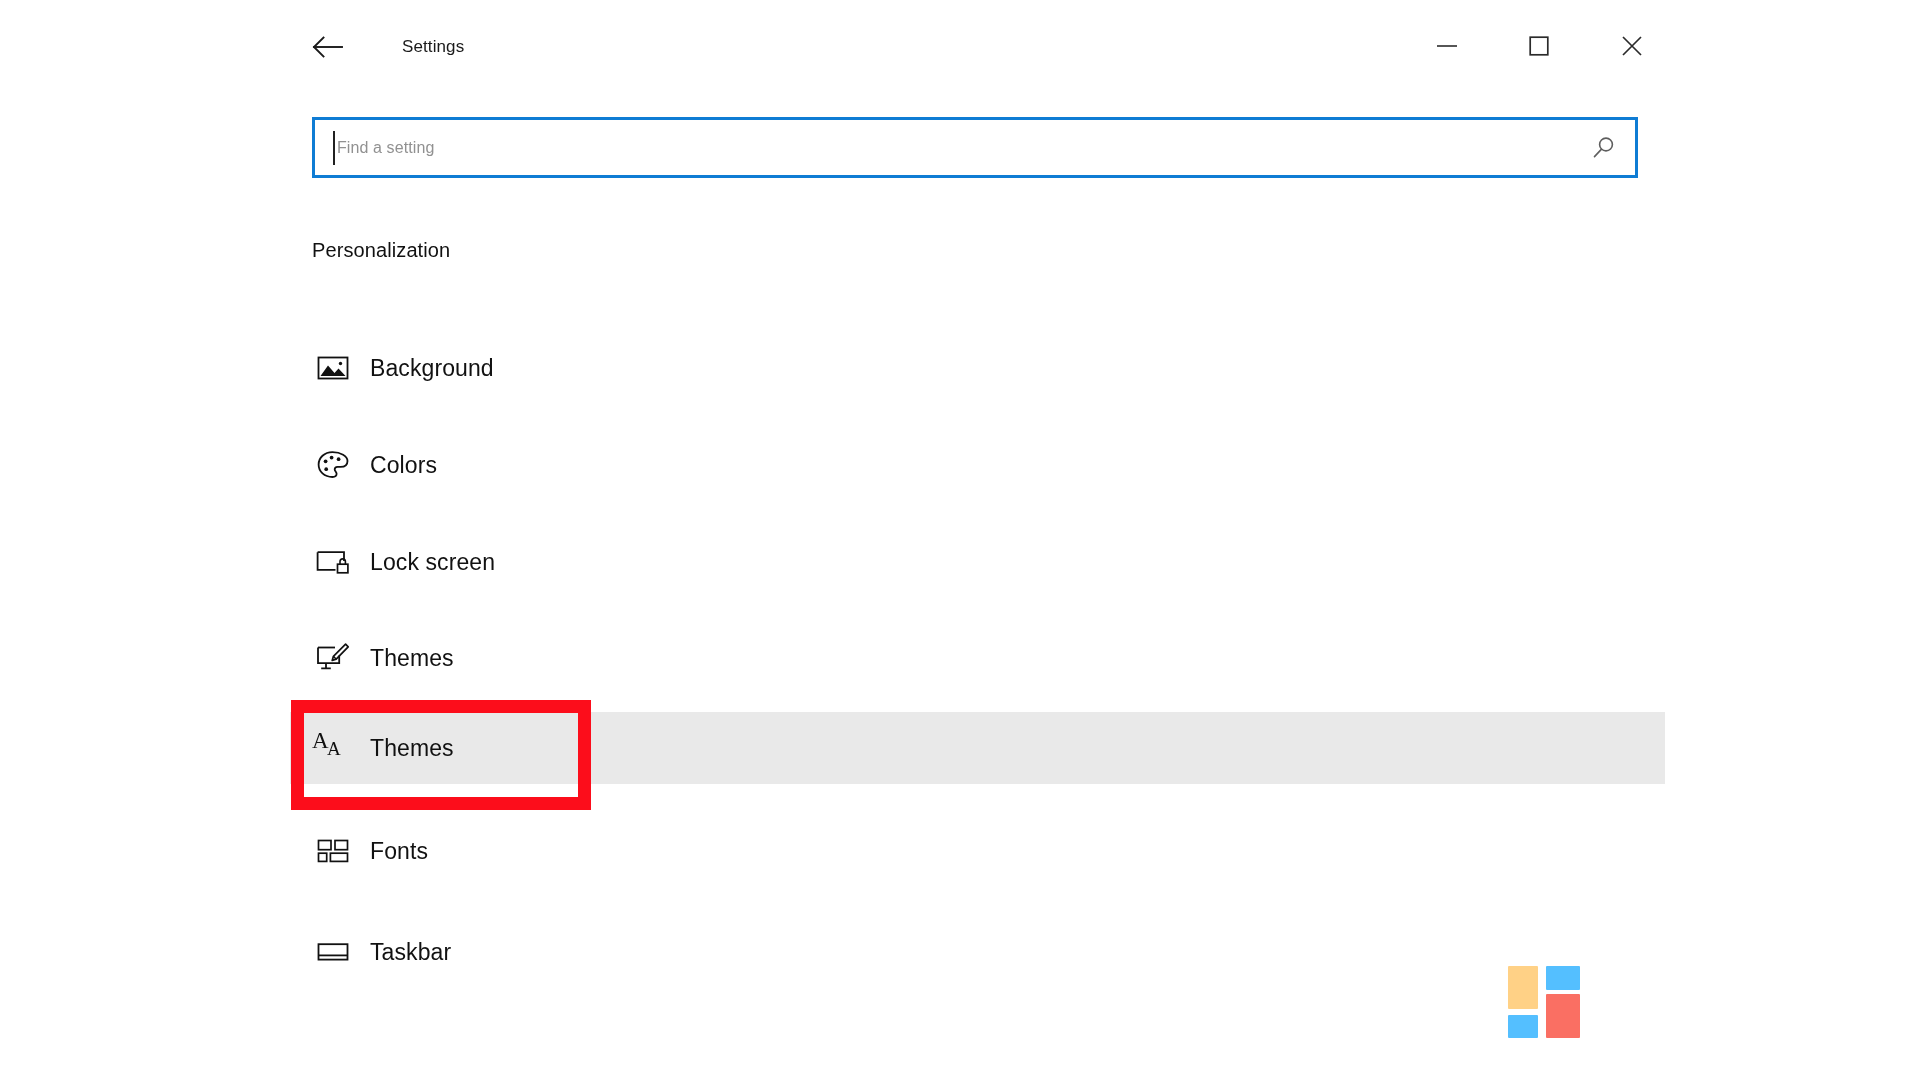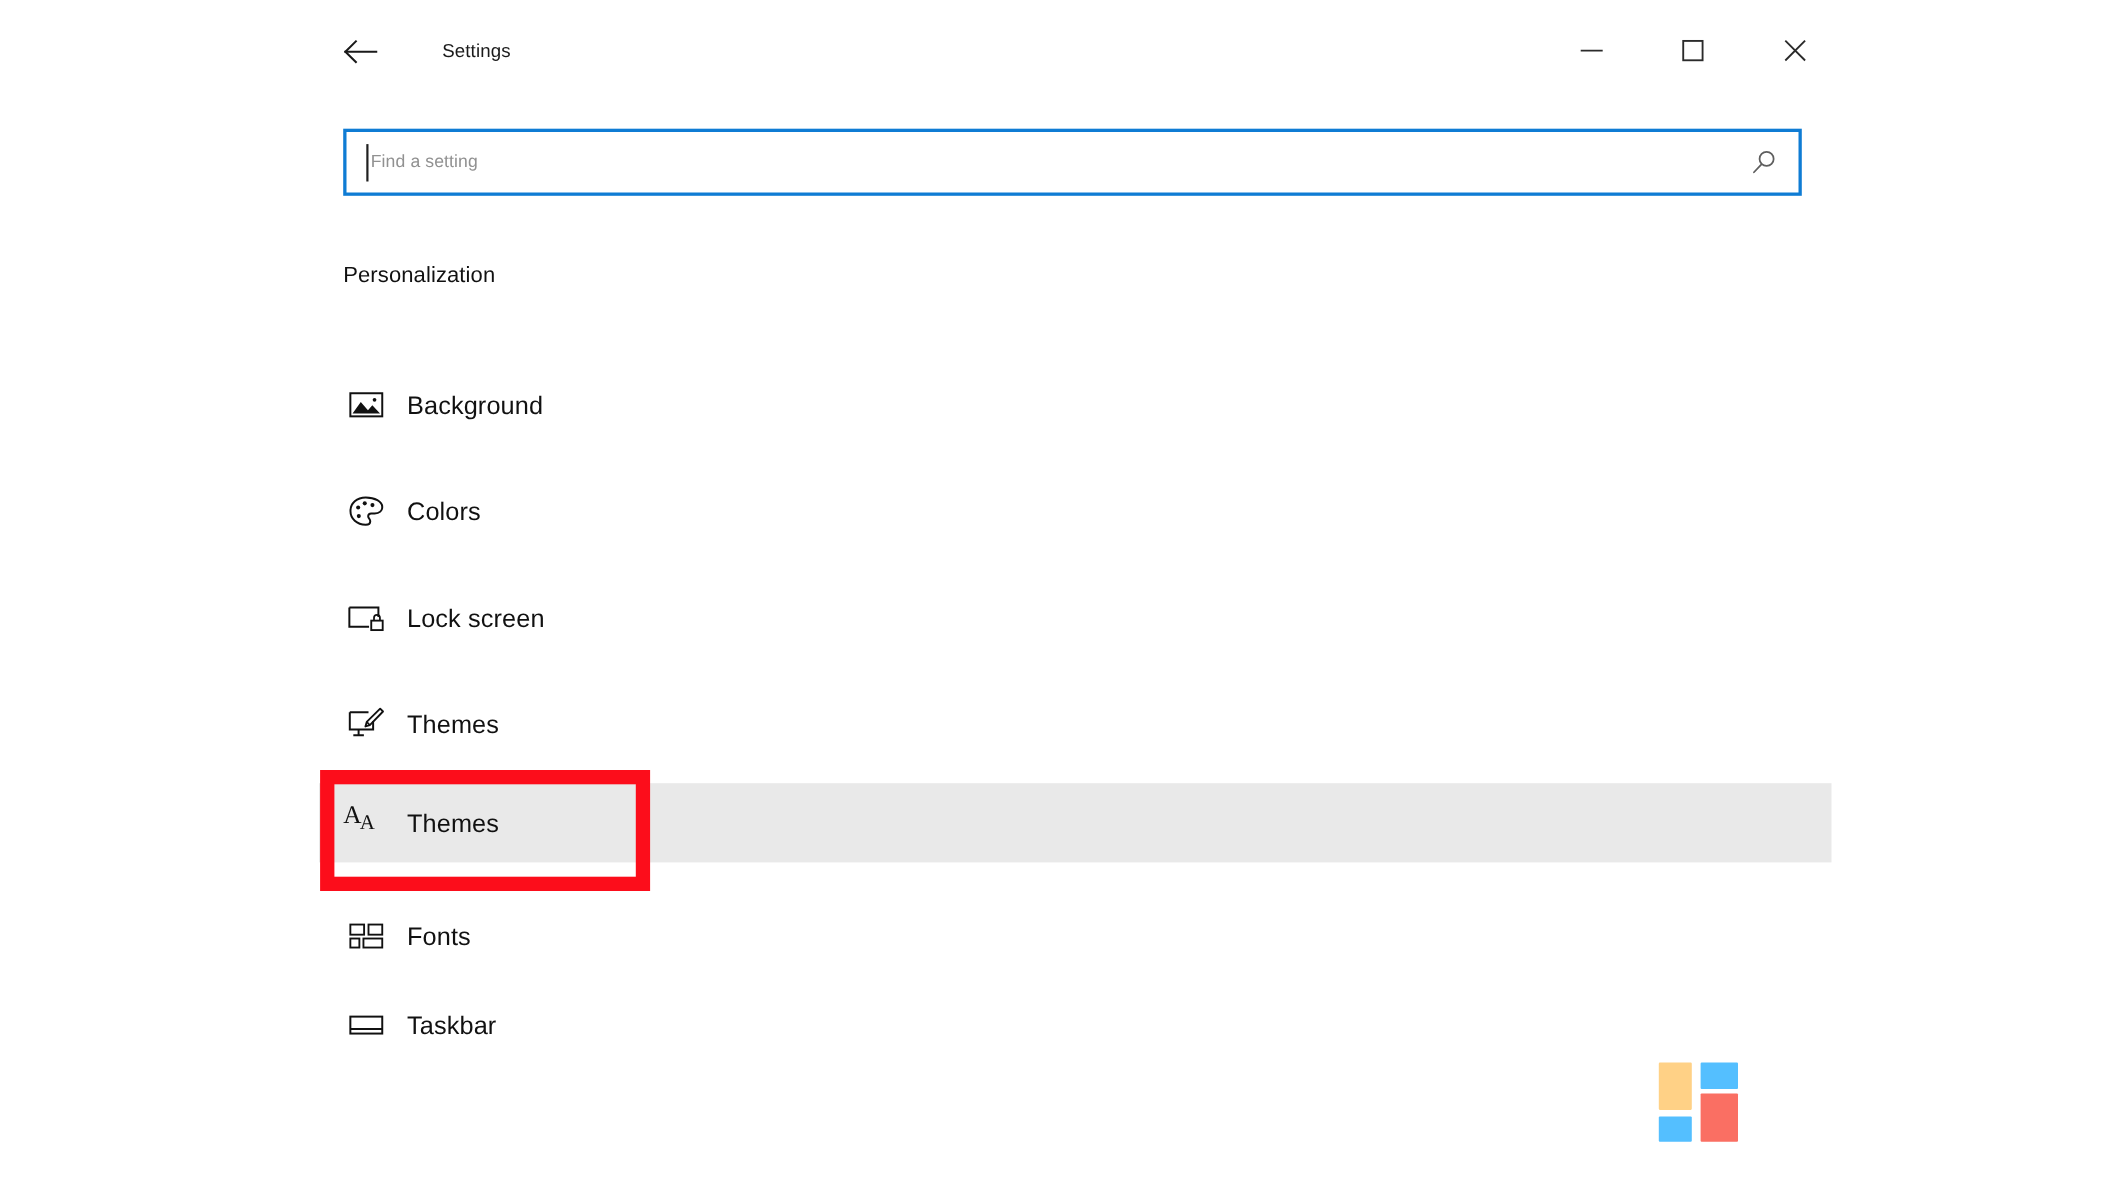--- a/index.html
+++ b/index.html
@@ -337,21 +337,21 @@
         <svg width="34" height="28" viewBox="0 0 34 28" aria-hidden="true">
           <rect x="2.5" y="3.5" width="12.5" height="9.2" stroke="#111" stroke-width="1.7" fill="none"></rect>
           <rect x="19" y="3.5" width="12.5" height="9.2" stroke="#111" stroke-width="1.7" fill="none"></rect>
           <rect x="2.5" y="16.2" width="8.2" height="8.2" stroke="#111" stroke-width="1.7" fill="none"></rect>
           <rect x="14.4" y="16.2" width="17.1" height="8.2" stroke="#111" stroke-width="1.7" fill="none"></rect>
         </svg>
       </span>
       <span class="item-label">Fonts</span>
     </div>
 
-    <div class="settings-item" style="top:564px;">
+    <div class="settings-item" style="top:584px;">
       <span class="item-icon">
         <svg width="34" height="26" viewBox="0 0 34 26" aria-hidden="true">
           <rect x="2.5" y="5.2" width="29" height="15.4" stroke="#111" stroke-width="1.8" fill="none"></rect>
           <path d="M2.5 16.4 L31.5 16.4" stroke="#111" stroke-width="1.8" fill="none"></path>
         </svg>
       </span>
       <span class="item-label">Taskbar</span>
     </div>
 
   </div>

